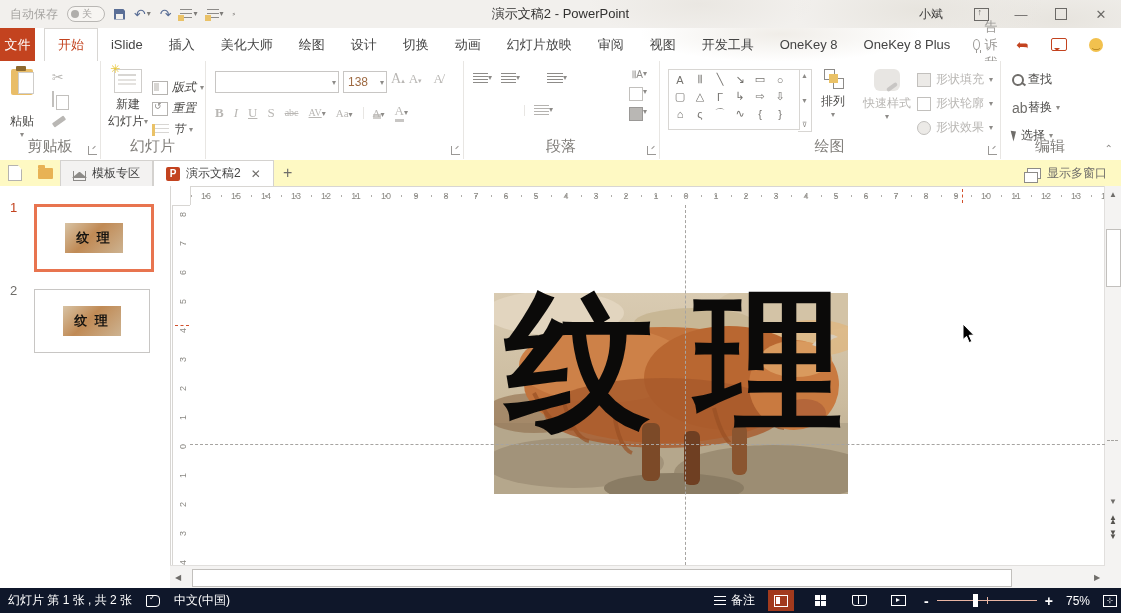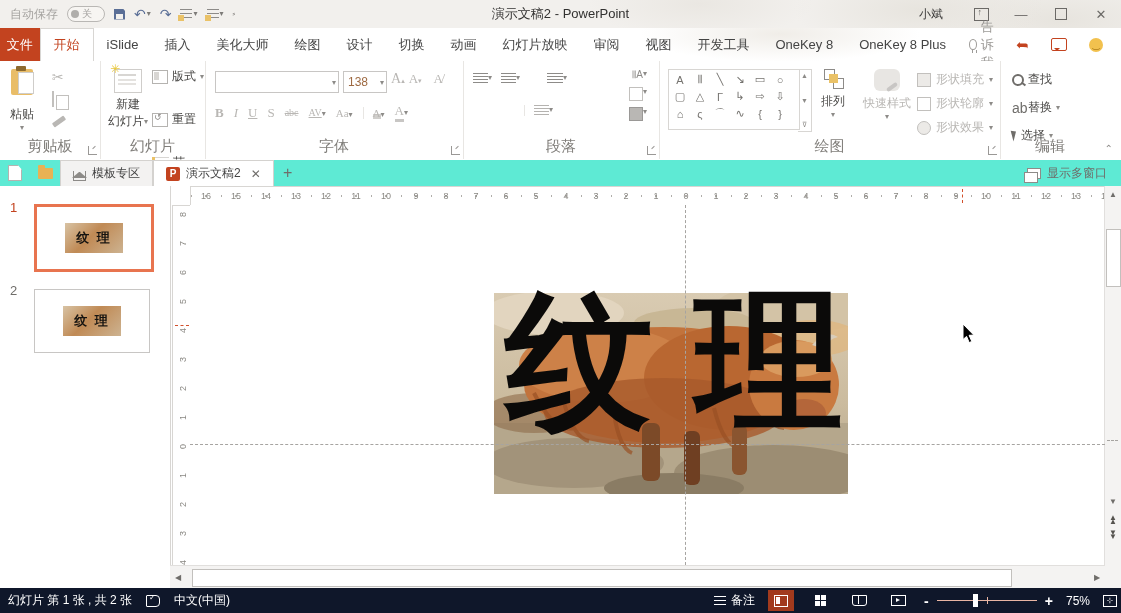--- a/index.html
+++ b/index.html
@@ -81,21 +81,21 @@
   .arrangeic i{position:absolute;left:9px;top:9px;width:9px;height:9px;border:1px solid #8d8b88;background:#fff;}
   .qstyle{width:26px;height:22px;border-radius:6px;background:#e8e6e3;position:relative;}
   .qstyle:after{content:"";position:absolute;right:2px;bottom:2px;width:12px;height:4px;background:#c8c6c4;border-radius:2px;transform:rotate(-35deg);}
   .srowR{display:flex;align-items:center;gap:5px;color:#b9b7b4;margin-bottom:7px;white-space:nowrap;font-size:12px;}
   .sq{width:12px;height:12px;border:1px solid #c2c0bd;background:#eceae7;}
   .mag{width:8px;height:8px;border:2px solid #6f6d6a;border-radius:50%;position:relative;flex:none;}
   .mag:after{content:"";position:absolute;left:7px;top:7px;width:5px;height:2px;background:#6f6d6a;transform:rotate(40deg);}
   .selarrow{width:0;height:0;border-left:5px solid #6f6d6a;border-bottom:9px solid transparent;border-top:2px solid transparent;transform:rotate(-15deg);}
   .collapse{position:absolute;right:8px;bottom:6px;color:#8d8b88;font-size:10px;}
   
-  .doctabs{position:absolute;left:0;top:160px;width:100%;height:26px;background:#5eead4;border-bottom:1px solid #d4d2cf;display:flex;align-items:stretch;}
+  .doctabs{position:absolute;left:0;top:160px;width:100%;height:26px;background:#fef9c3;border-bottom:1px solid #d4d2cf;display:flex;align-items:stretch;}
   .dtab-ic{width:30px;display:flex;align-items:center;justify-content:center;}
   .page-ic{width:12px;height:14px;border:1px solid #b5b3b0;background:#fff;clip-path:polygon(0 0,70% 0,100% 30%,100% 100%,0 100%);}
   .folder-ic{width:15px;height:11px;background:#e8b254;border-radius:1px;position:relative;}
   .folder-ic:before{content:"";position:absolute;left:0;top:-3px;width:7px;height:3px;background:#e8b254;border-radius:1px 1px 0 0;}
   .dtab{display:flex;align-items:center;gap:6px;padding:0 12px;border:1px solid #d4d2cf;border-bottom:none;color:#444;font-size:12px;background:#f3f2f1;}
   .dtab.active{background:#fff;}
   .home-ic{width:11px;height:9px;border:1px solid #8d8b88;border-top:none;position:relative;margin-top:4px;}
   .home-ic:before{content:"";position:absolute;left:-2px;top:-6px;border:7px solid transparent;border-bottom:6px solid #8d8b88;width:1px;}
   .ppt-ic{width:14px;height:14px;background:#c3431f;color:#fff;font-size:10px;font-weight:bold;display:flex;align-items:center;justify-content:center;border-radius:2px;}
   .closex{color:#6f6d6a;font-size:12px;margin-left:4px;}
@@ -199,21 +199,21 @@
       <span class="wbtn">—</span>
       <span class="wbtn">
           <span class="maxbox"></span>
         </span>
       <span class="wbtn">✕</span>
     </div>
   </div>
 
   <div class="tabrow">
     <div class="filetab">文件</div>
-    <div id="tab-list" style="display:flex;align-items:stretch;">
+    <div id="tab-list" style="display:flex;align-items:stretch;padding-left:9px;">
         <div class="tab active">开始</div>
         <div class="tab">iSlide</div>
         <div class="tab">插入</div>
         <div class="tab">美化大师</div>
         <div class="tab">绘图</div>
         <div class="tab">设计</div>
         <div class="tab">切换</div>
         <div class="tab">动画</div>
         <div class="tab">幻灯片放映</div>
         <div class="tab">审阅</div>
@@ -231,42 +231,42 @@
       <span class="comm"></span>
       <span class="smiley">‿</span>
     </div>
   </div>
 
   <div class="ribbon">
 
     <div class="grp" style="left:0;width:100px;">
       <div style="position:absolute;left:10px;top:8px;" class="bigbtn">
         <span class="clip"></span>
-        <span style="margin-top:11px;">粘贴</span>
+        <span style="margin-top:18px;">粘贴</span>
         <span class="dd">▾</span>
       </div>
       <div style="position:absolute;left:52px;top:8px;display:flex;flex-direction:column;gap:7px;">
         <span class="scis">✂</span>
         <span><span class="copyic"></span></span>
         <span class="brush"></span>
       </div>
       <div class="glabel">剪贴板</div>
       <span class="launcher"></span>
     </div>
 
     <div class="grp" style="left:100px;width:105px;">
       <div style="position:absolute;left:8px;top:8px;" class="bigbtn">
         <span class="newslide"></span>
         <span style="margin-top:3px;">新建</span>
         <span style="display:flex;align-items:center;">
             <span>幻灯片</span>
             <span class="dd">▾</span>
           </span>
       </div>
-      <div style="position:absolute;left:52px;top:7px;display:flex;flex-direction:column;gap:22px;">
+      <div style="position:absolute;left:52px;top:18px;display:flex;flex-direction:column;gap:0;font-style:italic;">
         <span class="srow">
             <span class="smic lay"></span>
             <span>版式</span>
             <span class="dd">▾</span>
           </span>
         <span class="srow">
             <span class="smic rst"></span>
             <span>重置</span>
           </span>
         <span class="srow">
@@ -307,21 +307,20 @@
           </span>
         <span class="fbtn" style="font-size:11px;border-left:1px solid #e8e6e3;padding-left:9px;">
             <span style="background:linear-gradient(transparent 60%,#d0cecb 60%);">A</span>
             <span class="dd">▾</span>
           </span>
         <span class="fbtn" style="font-size:13px;">
             <span style="border-bottom:3px solid #c8c6c4;">A</span>
             <span class="dd">▾</span>
           </span>
       </div>
-      <div class="glabel">字体</div>
       <span class="launcher"></span>
     </div>
 
     <div class="grp" style="left:463px;width:196px;">
       <div style="position:absolute;left:10px;top:12px;display:flex;gap:9px;align-items:center;">
         <span style="display:flex;">
             <span class="bars dark"></span>
             <span class="dd">▾</span>
           </span>
         <span style="display:flex;">

